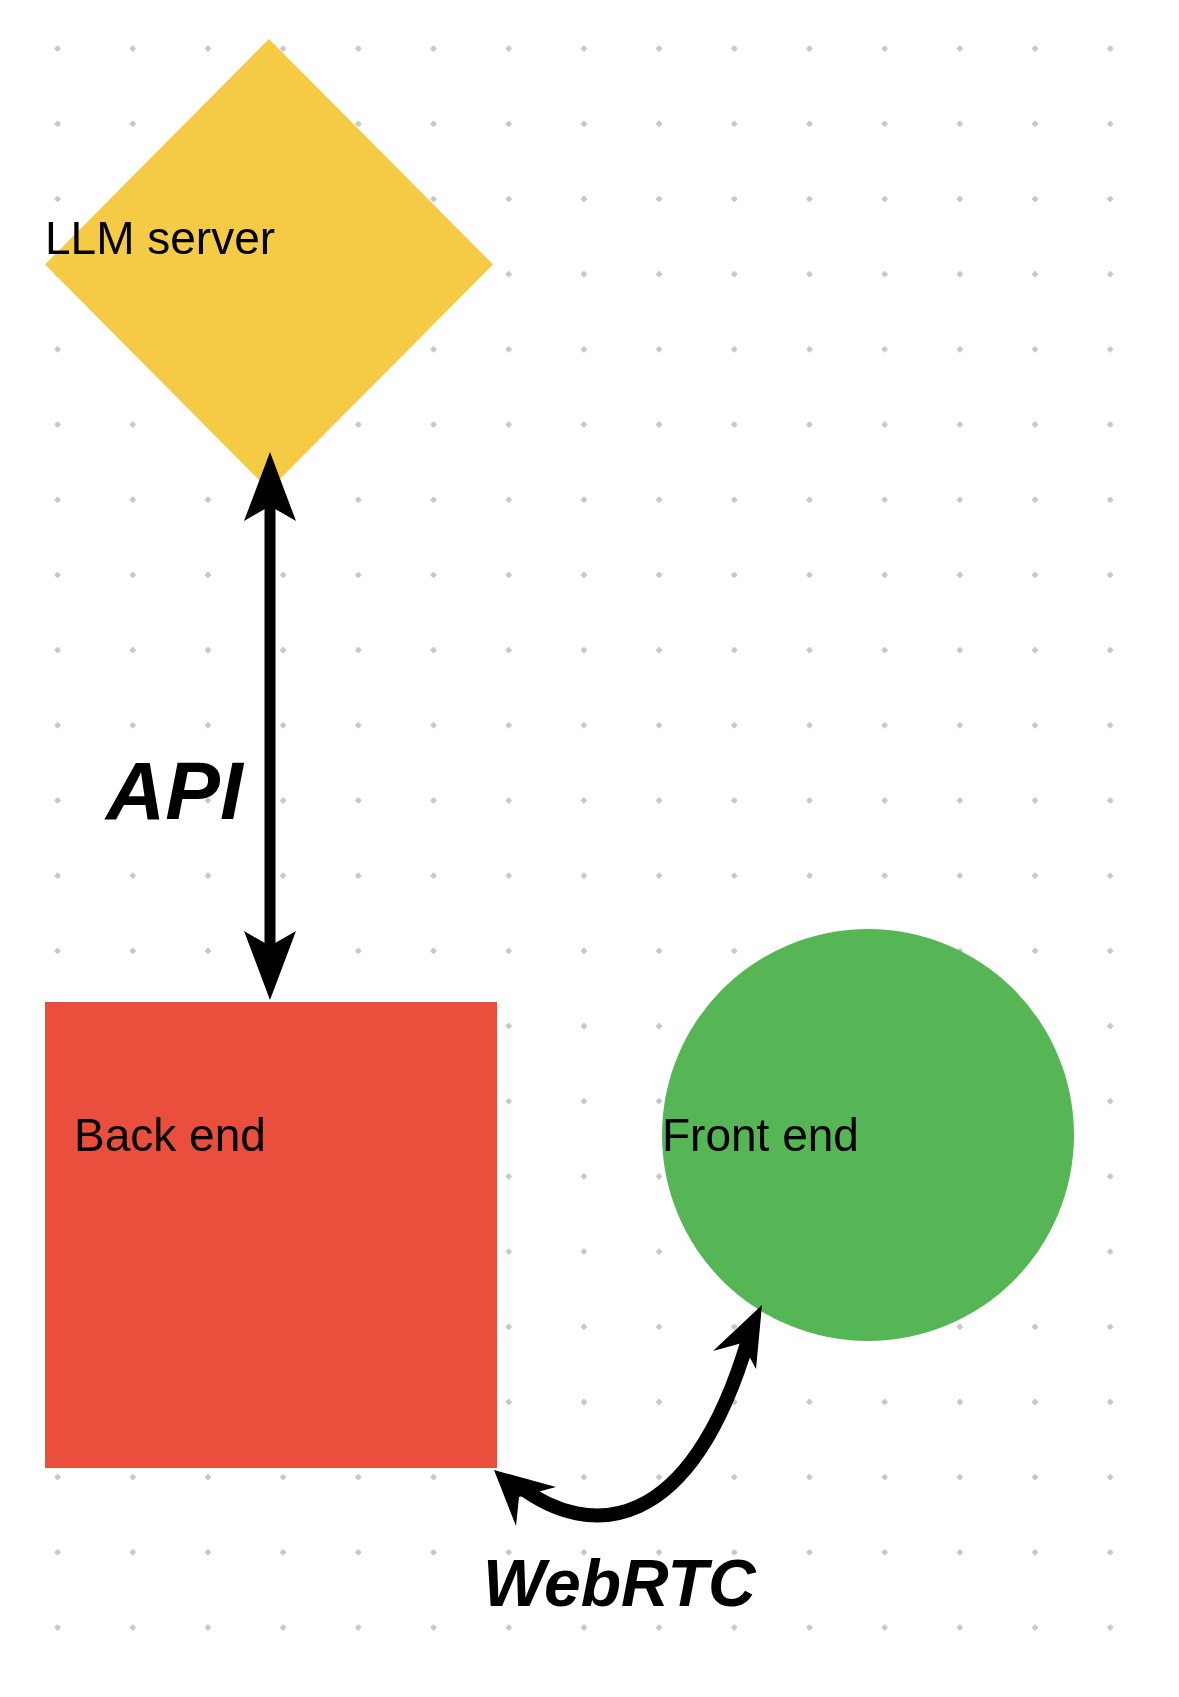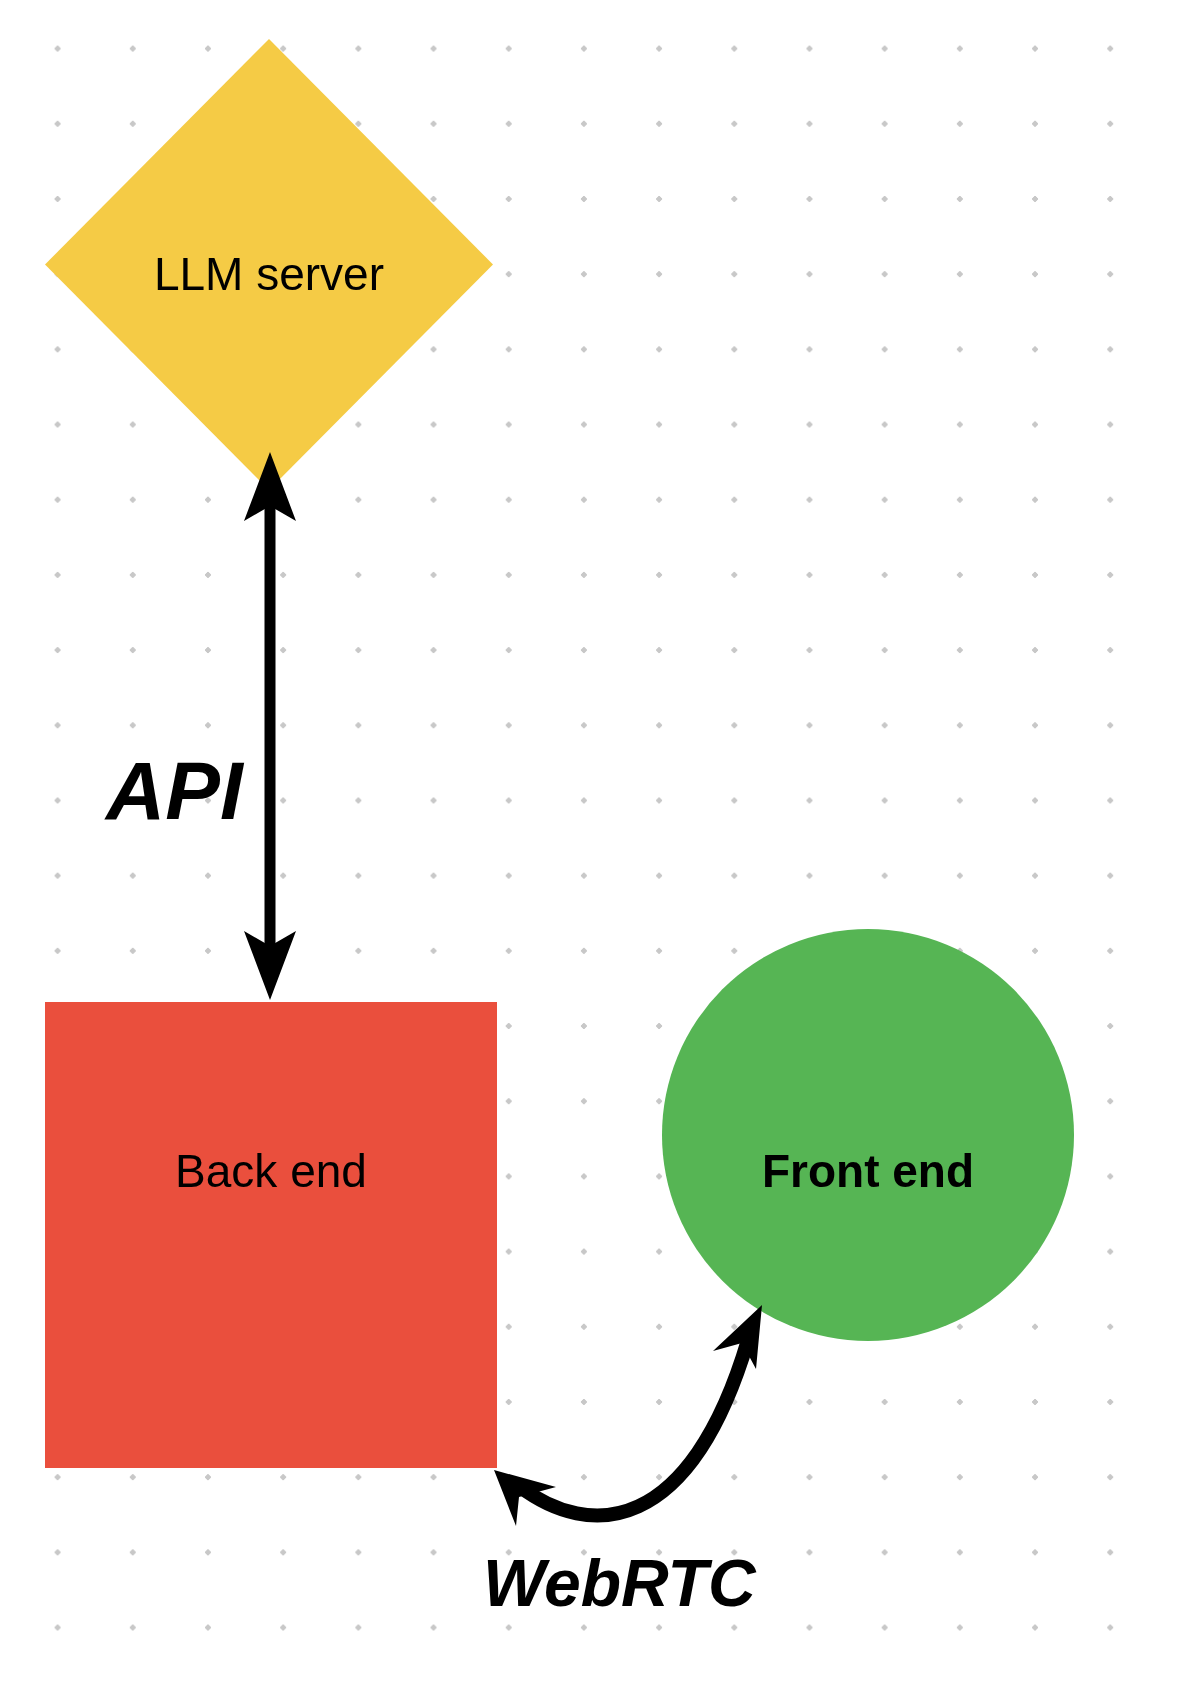--- a/index.html
+++ b/index.html
@@ -17,24 +17,22 @@
     background-color: #ffffff;
     background-image: radial-gradient(circle, #c8c8c8 2.6px, rgba(255,255,255,0) 2.9px);
     background-size: 75.2px 75.2px;
     background-position: 20px 11px;
     overflow: hidden;
   }
   .node-label {
     position: absolute;
     color: #000000;
     font-weight: 400;
-    text-align: center;
     white-space: nowrap;
     line-height: 1;
-    margin-top: 36px;
   }
   
   #llm-diamond {
     position: absolute;
     left: 45px;
     top: 39px;
     width: 448px;
     height: 451px;
   }
   #llm-diamond .shape {
@@ -56,37 +54,37 @@
     top: 1002px;
     width: 452px;
     height: 466px;
     background: #ea4f3d;
   }
   #backend-label {
     left: 45px;
     top: 1112px;
     width: 452px;
     font-size: 46px;
+    padding-left: 29px;
   }
   
   #frontend-circle {
     position: absolute;
     left: 662px;
     top: 929px;
     width: 412px;
     height: 412px;
     border-radius: 50%;
     background: #56b554;
   }
   #frontend-label {
     left: 662px;
     top: 1112px;
     width: 412px;
     font-size: 46px;
-    font-weight: bold;
   }
   
   #edges {
     position: absolute;
     left: 0;
     top: 0;
     width: 1179px;
     height: 1697px;
     pointer-events: none;
   }

